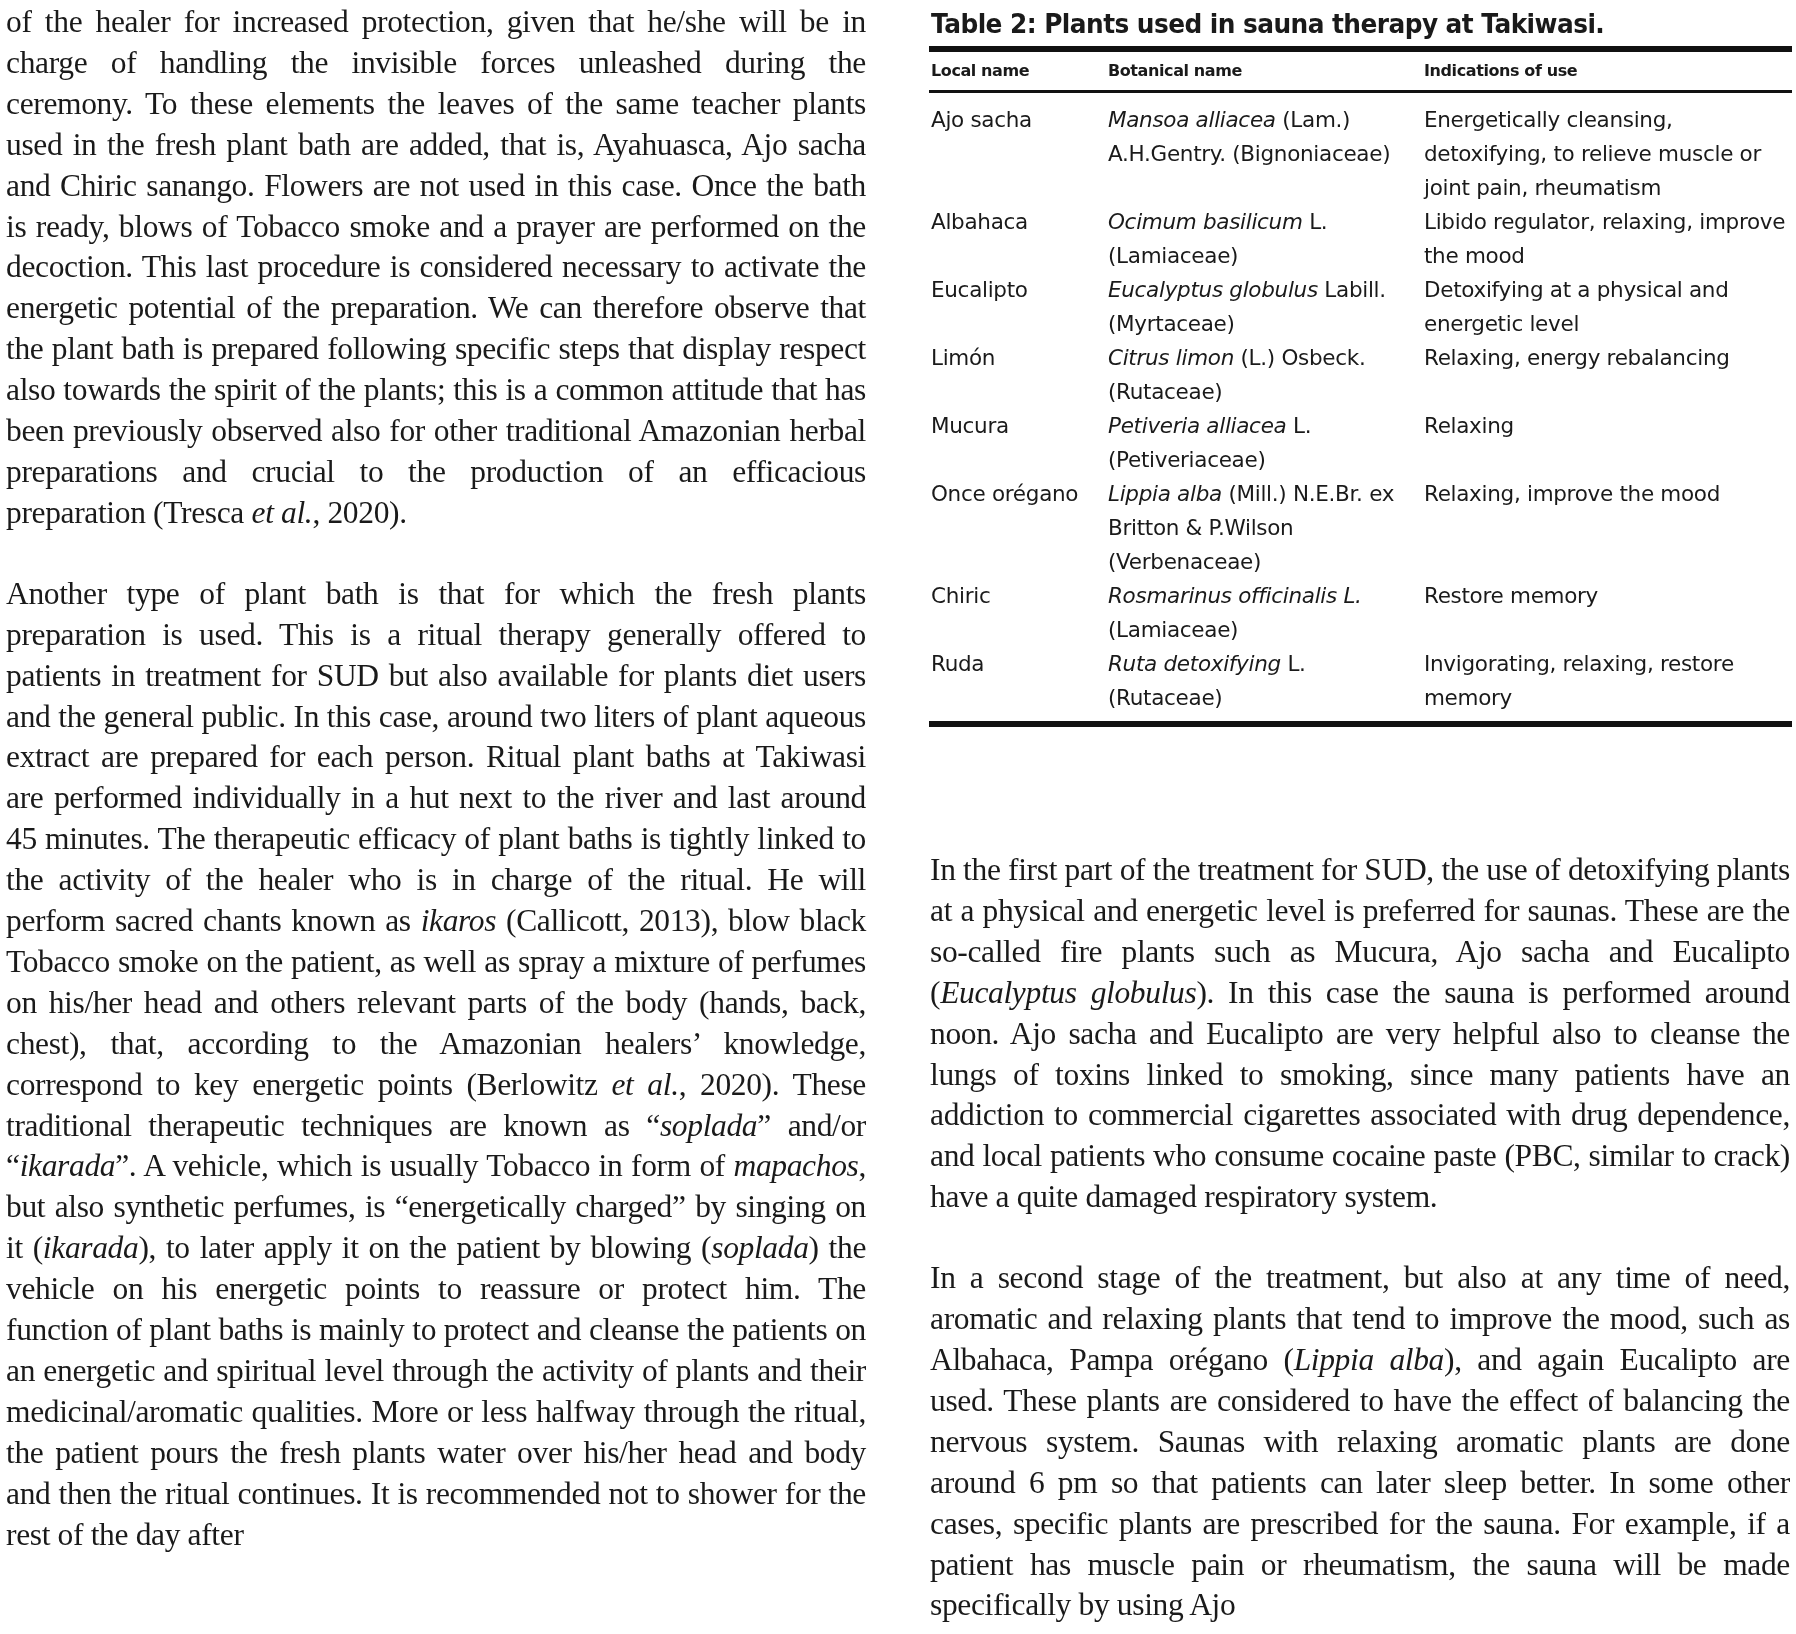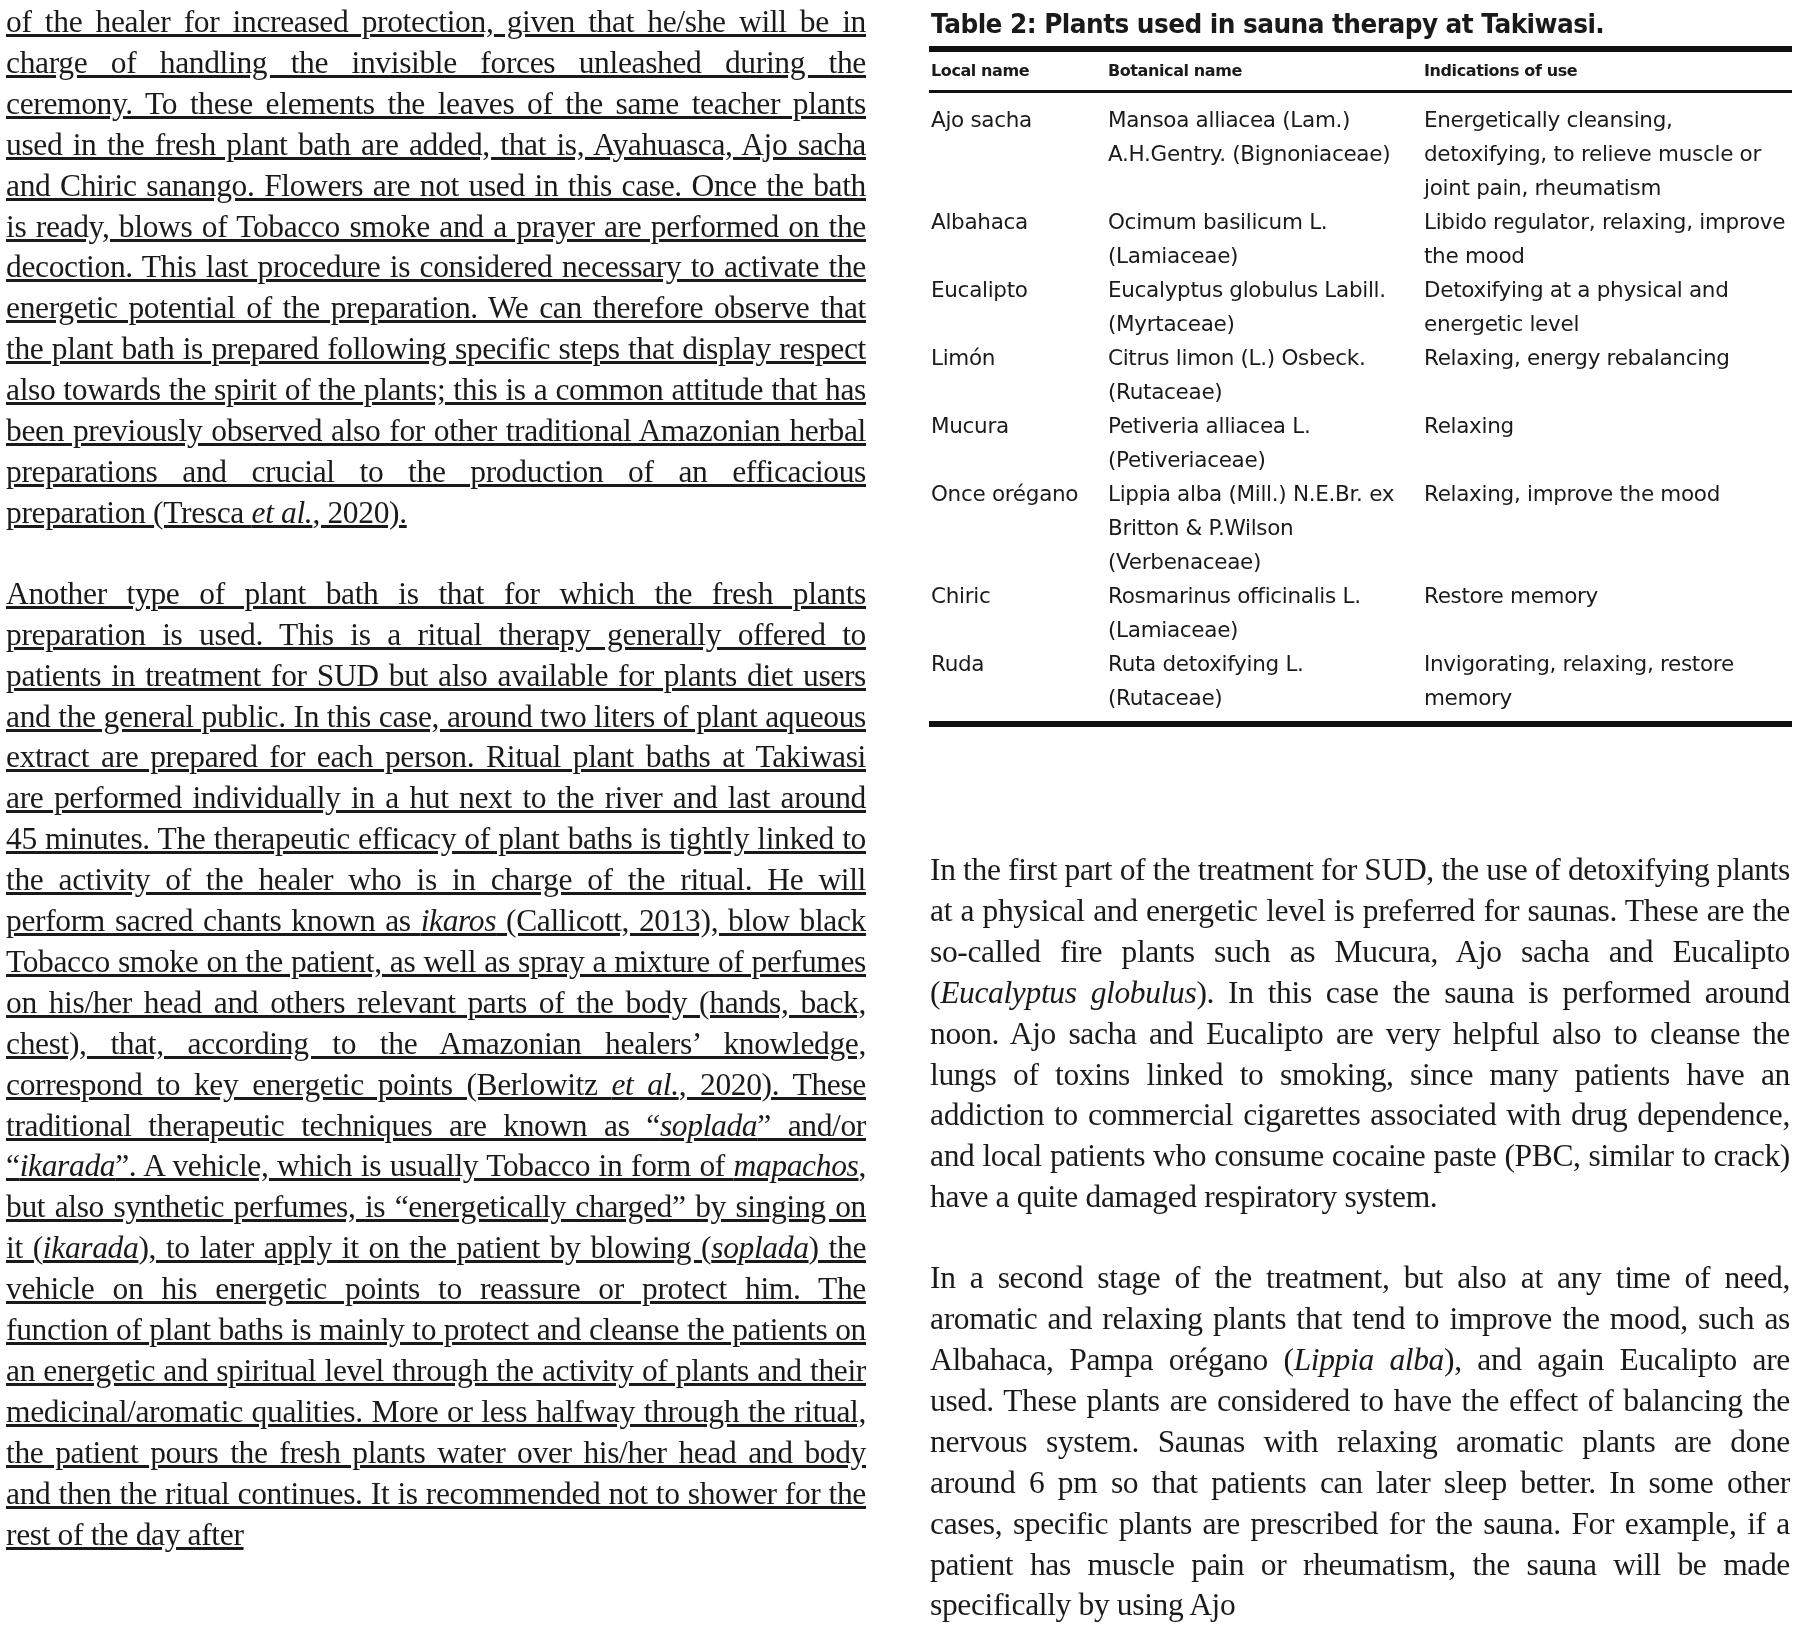--- a/index.html
+++ b/index.html
@@ -9,21 +9,21 @@
   }
   .serif { font-family: "Liberation Serif", "DejaVu Serif", serif; }
 
   
   #col-left {
     position: absolute; left: 6px; top: 2px; width: 860px;
     font-size: 31.5px; line-height: 40.9px;
     text-align: justify;
     letter-spacing: -0.35px;
   }
-  #col-left p { margin: 0; text-decoration: underline; }
+  #col-left p { margin: 0; }
   #col-left p + p { margin-top: 40px; }
 
   
   #col-right {
     position: absolute; left: 930px; top: 850px; width: 860px;
     font-size: 31.5px; line-height: 40.9px;
     text-align: justify;
     letter-spacing: -0.35px;
   }
   #col-right p { margin: 0; }
@@ -57,21 +57,21 @@
   }
   tbody td {
     vertical-align: top; padding: 0 0 0 2px;
     letter-spacing: -0.3px;
   }
   tbody tr:first-child td { padding-top: 10px; }
   tbody tr:last-child td { padding-bottom: 6px; }
   .c1 { width: 176px; }
   .c2 { width: 316px; }
   .c3 { width: 371px; }
-  .ital { }
+  .ital { font-style: italic; }
 </style>
 </head>
 <body>
 
 <div id="col-left" class="serif">
   <p><span>of the healer for increased protection, given that he/she will be in charge of handling the invisible forces unleashed during the ceremony. To these elements the leaves of the same teacher plants used in the fresh plant bath are added, that is, Ayahuasca, Ajo sacha and Chiric sanango. Flowers are not used in this case. Once the bath is ready, blows of Tobacco smoke and a prayer are performed on the decoction. This last procedure is considered necessary to activate the energetic potential of the preparation. We can therefore observe that the plant bath is prepared following specific steps that display respect also towards the spirit of the plants; this is a common attitude that has been previously observed also for other traditional Amazonian herbal preparations and crucial to the production of an efficacious preparation (Tresca </span><span style="font-style: italic;">et al.</span><span>, 2020).</span></p>
   <p><span>Another type of plant bath is that for which the fresh plants preparation is used. This is a ritual therapy generally offered to patients in treatment for SUD but also available for plants diet users and the general public. In this case, around two liters of plant aqueous extract are prepared for each person. Ritual plant baths at Takiwasi are performed individually in a hut next to the river and last around 45 minutes. The therapeutic efficacy of plant baths is tightly linked to the activity of the healer who is in charge of the ritual. He will perform sacred chants known as </span><span style="font-style: italic;">ikaros</span><span> (Callicott, 2013), blow black Tobacco smoke on the patient, as well as spray a mixture of perfumes on his/her head and others relevant parts of the body (hands, back, chest), that, according to the Amazonian healers’ knowledge, correspond to key energetic points (Berlowitz </span><span style="font-style: italic;">et al.</span><span>, 2020). These traditional therapeutic techniques are known as “</span><span style="font-style: italic;">soplada</span><span>” and/or “</span><span style="font-style: italic;">ikarada</span><span>”. A vehicle, which is usually Tobacco in form of </span><span style="font-style: italic;">mapachos</span><span>, but also synthetic perfumes, is “energetically charged” by singing on it (</span><span style="font-style: italic;">ikarada</span><span>), to later apply it on the patient by blowing (</span><span style="font-style: italic;">soplada</span><span>) the vehicle on his energetic points to reassure or protect him. The function of plant baths is mainly to protect and cleanse the patients on an energetic and spiritual level through the activity of plants and their medicinal/aromatic qualities. More or less halfway through the ritual, the patient pours the fresh plants water over his/her head and body and then the ritual continues. It is recommended not to shower for the rest of the day after</span></p>
 </div>
 
 <div id="table-block">

